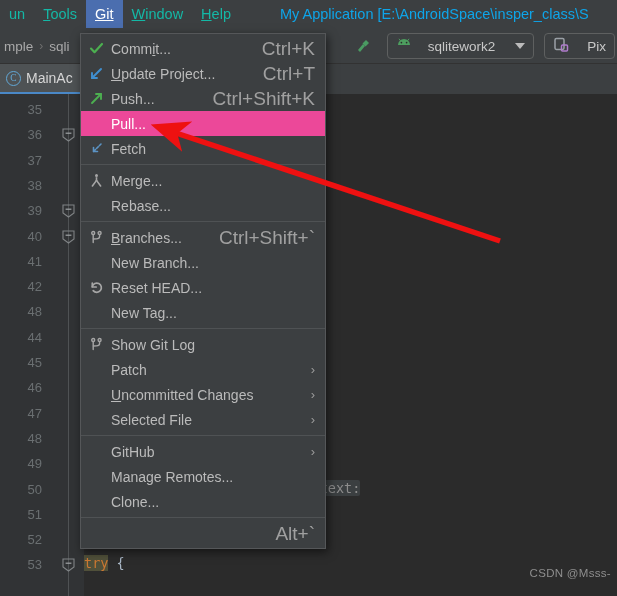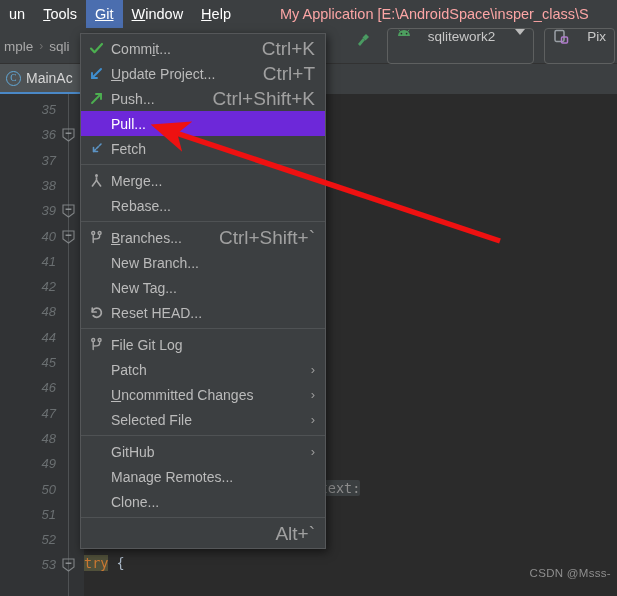--- a/index.html
+++ b/index.html
@@ -14,29 +14,29 @@
 
   
   #menubar {
     position:absolute; left:0; top:0; width:617px; height:28px;
     background:#3c3f41;
     display:flex; align-items:center;
   }
   .mb-item {
     height:28px; line-height:28px;
     padding:0 9px;
-    color:#ffffff;
+    color:#14b8a6;
     font-size:14.5px;
     white-space:nowrap;
   }
   .mb-item.active { background:#4b6eaf; color:#ffffff; }
   .mb-item .mn { text-decoration:underline; }
   #win-title {
     margin-left:40px;
-    color:#fca5a5;
+    color:#0ea5e9;
     font-size:14.5px;
     white-space:nowrap;
     overflow:hidden;
   }
 
   
   #toolbar {
     position:absolute; left:0; top:28px; width:617px; height:36px;
     background:#3c3f41;
     border-bottom:1px solid #323232;
@@ -46,24 +46,24 @@
     display:flex; align-items:center; gap:6px;
     padding-left:4px;
     color:#a9a9a9; font-size:13.5px; white-space:nowrap;text-align:center;
   }
   #breadcrumb .sep { color:#6e6e6e; font-size:12px; }
   #tb-right {
     position:absolute; right:0; top:0; height:36px;
     display:flex; align-items:center; gap:10px; padding-right:2px;
   }
   .tb-btn {
-    height:36px;
+    height:26px;
     border:1px solid #5e6060;
     border-radius:4px;
-    display:flex; gap:16px;
+    display:flex; align-items:center; gap:16px;
     padding:0 8px;
     color:#c8c8c8; font-size:13.5px;
     white-space:nowrap;
   }
   .tb-plain { border:none; padding:0 3px; }
   .caret-dn {
     width:0;height:0;border-left:5px solid transparent;border-right:5px solid transparent;
     border-top:6px solid #bbbbbb; margin-left:4px;
   }
 
@@ -92,25 +92,24 @@
   #editor {
     position:absolute; left:0; top:94px; width:617px; height:502px;
     background:#2b2b2b; overflow:hidden;
   }
   #gutter {
     position:absolute; left:0; top:0; width:84px; height:502px;
     background:#313335;
   }
   #gutter-line { position:absolute; left:68px; top:0; width:1px; height:502px; background:#4f5254; }
   .lnum {
-    position:absolute; right:28px;
+    position:absolute; right:42px;
     color:#6a6f71; font-size:13px;
     font-family:"Liberation Sans", sans-serif;
     text-align:right;
-    font-style:italic;
   }
   .fold {
     position:absolute; left:62px; width:13px; height:13px;
   }
   .fold svg { display:block; }
   #code {
     position:absolute; left:84px; top:0; width:533px; height:502px;
     font-family:"DejaVu Sans Mono", monospace;
     font-size:13.5px;
   }
@@ -136,21 +135,21 @@
     z-index:40;
   }
   .mi {
     position:relative;
     height:25px;
     display:flex; align-items:center;
     padding-left:30px; padding-right:10px;
     color:#bbbbbb; font-size:14px;
     white-space:nowrap;
   }
-  .mi.sel { background:#6d28d9; color:#ffffff; }
+  .mi.sel { background:#ec4899; color:#ffffff; }
   .mi .ico {
     position:absolute; left:7px; top:50%; transform:translateY(-50%);
     width:16px; height:16px;
     display:flex; align-items:center; justify-content:center;
   }
   .mi .label .mn { text-decoration:underline; }
   .mi .accel {
     margin-left:auto;
     color:#a0a0a0; font-size:19px; padding-left:18px;
   }
@@ -363,43 +362,43 @@
         </svg>
       </span>
       <span class="label"><span class="mn">B</span>ranches...</span>
       <span class="accel">Ctrl+Shift+`</span>
     </div>
     <div class="mi">
       <span class="ico"></span>
       <span class="label">New Branch...</span>
     </div>
     <div class="mi">
-      <span class="ico"></span>
-      <span class="label">New Tag...</span>
-    </div>
-    <div class="mi">
       <span class="ico">
         <svg width="15" height="15" viewBox="0 0 15 15">
           <path d="M3.3 6.6 A4.6 4.6 0 1 1 4.2 10.6" fill="none" stroke="#a6a6a6" stroke-width="1.7" stroke-linecap="round"></path>
           <path d="M3.3 3.1 L3.3 7 L7.2 7" fill="none" stroke="#a6a6a6" stroke-width="1.7" stroke-linecap="round" stroke-linejoin="round"></path>
         </svg>
       </span>
       <span class="label">Reset HEAD...</span>
+    </div>
+    <div class="mi">
+      <span class="ico"></span>
+      <span class="label">New Tag...</span>
     </div>
     <div class="msep"></div>
     <div class="mi">
       <span class="ico">
         <svg width="15" height="15" viewBox="0 0 15 15">
           <circle cx="4.2" cy="3" r="1.5" fill="none" stroke="#a6a6a6" stroke-width="1.4"></circle>
           <circle cx="10.6" cy="3" r="1.5" fill="none" stroke="#a6a6a6" stroke-width="1.4"></circle>
           <path d="M4.2 4.6 L4.2 12.6" stroke="#a6a6a6" stroke-width="1.4" stroke-linecap="round"></path>
           <path d="M10.6 4.6 L10.6 6.4 Q10.6 8.6 7.4 8.9 L4.4 9" stroke="#a6a6a6" stroke-width="1.4" fill="none" stroke-linecap="round"></path>
         </svg>
       </span>
-      <span class="label">File Git Log</span>
+      <span class="label">Show Git Log</span>
     </div>
     <div class="mi">
       <span class="ico"></span>
       <span class="label">Patch</span>
       <span class="arrow">›</span>
     </div>
     <div class="mi">
       <span class="ico"></span>
       <span class="label"><span class="mn">U</span>ncommitted Changes</span>
       <span class="arrow">›</span>

